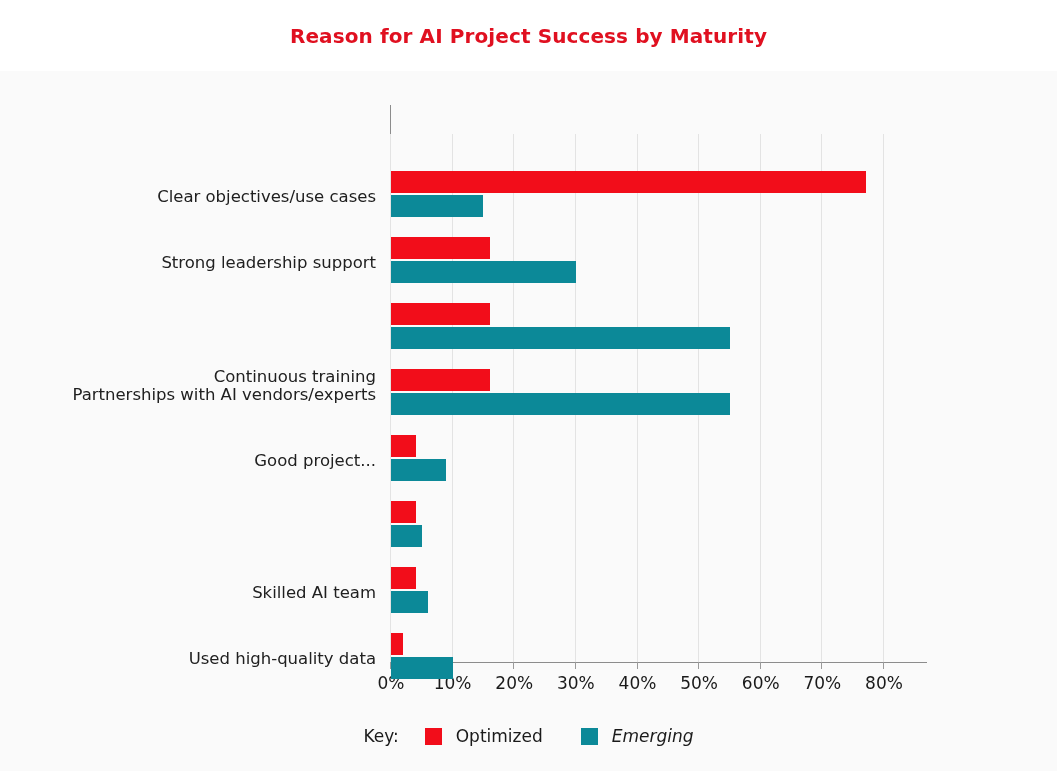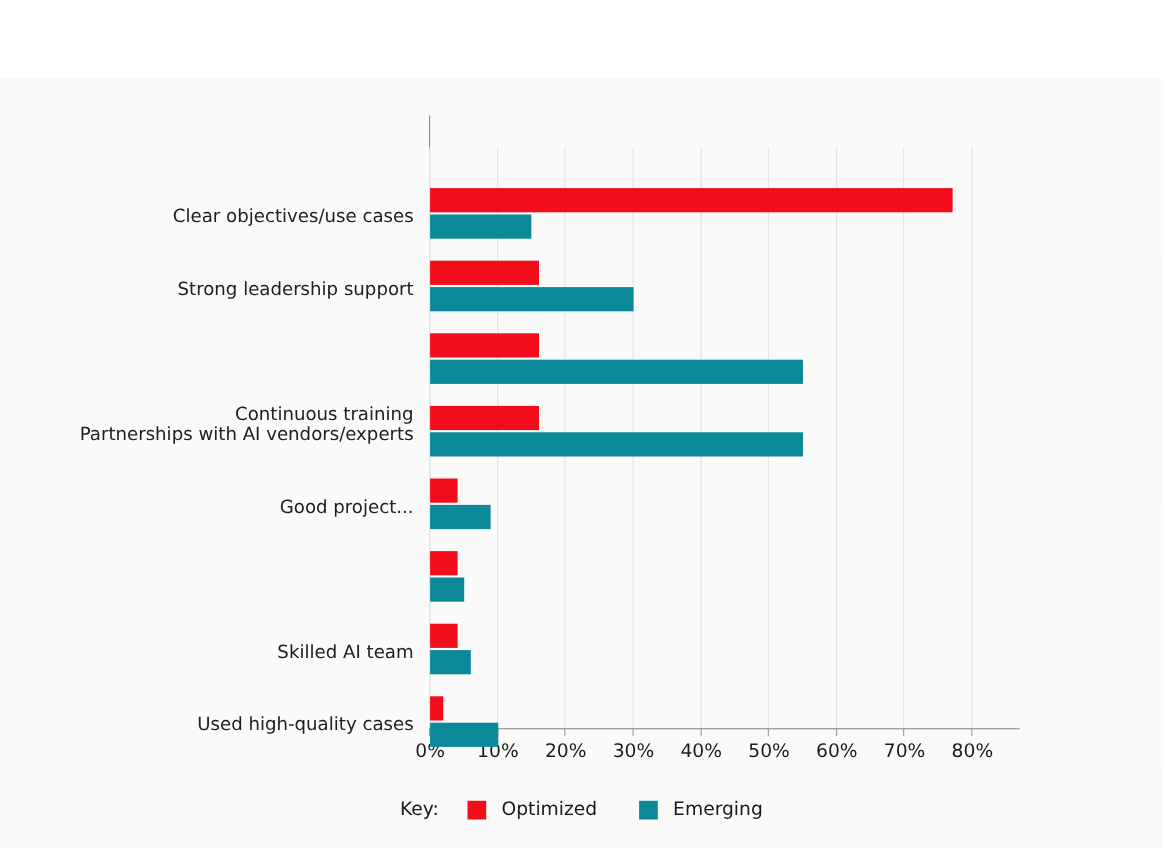--- a/index.html
+++ b/index.html
@@ -142,46 +142,49 @@
     color: #1A1A1A;
   }
   .legend-key-label {
     margin-right: 26px;
     text-align: center;
   }
   .legend-entry {
     display: flex;
     align-items: center;
   }
-  .legend-entry + .legend-entry { margin-left: 38px; }
+  .legend-entry + .legend-entry { margin-left: 38px; font-style: italic; }
   .legend-swatch {
     width: 17px;
     height: 17px;
     margin-right: 14px;
     display: inline-block;
   }
   .legend-swatch.optimized { background: #F20D1A; }
   .legend-swatch.emerging  { background: #0C8998; }
 </style>
 </head>
 <body>
 
 <div id="page">
 
+  <div class="title-band">
+    <div class="chart-title">Reason for AI Project Success by Maturity</div>
+  </div>
 
   <div class="chart-panel">
 
     <div class="cat-labels-col">
         <div class="cat-label" style="top: 184px;">Strong leadership support</div>
         <div class="cat-label" style="top: 118px;">Clear objectives/use cases</div>
         <div class="cat-label" style="top: 250px; margin-top: 48px;">Continuous training</div>
         <div class="cat-label" style="top: 316px;">Partnerships with AI vendors/experts</div>
         <div class="cat-label" style="top: 382px;">Good project...</div>
         <div class="cat-label" style="top: 514px;">Skilled AI team</div>
-        <div class="cat-label" style="top: 580px;">Used high-quality cases</div>
+        <div class="cat-label" style="top: 580px;">Used high-quality data</div>
       </div>
 
     <div class="axis-left"></div>
     <div class="axis-bottom"></div>
 
     <div class="plot">
         <div class="gridline" style="left: 0px;"></div>
         <div class="gridline" style="left: 61.625px;"></div>
         <div class="gridline" style="left: 123.25px;"></div>
         <div class="gridline" style="left: 184.875px;"></div>

